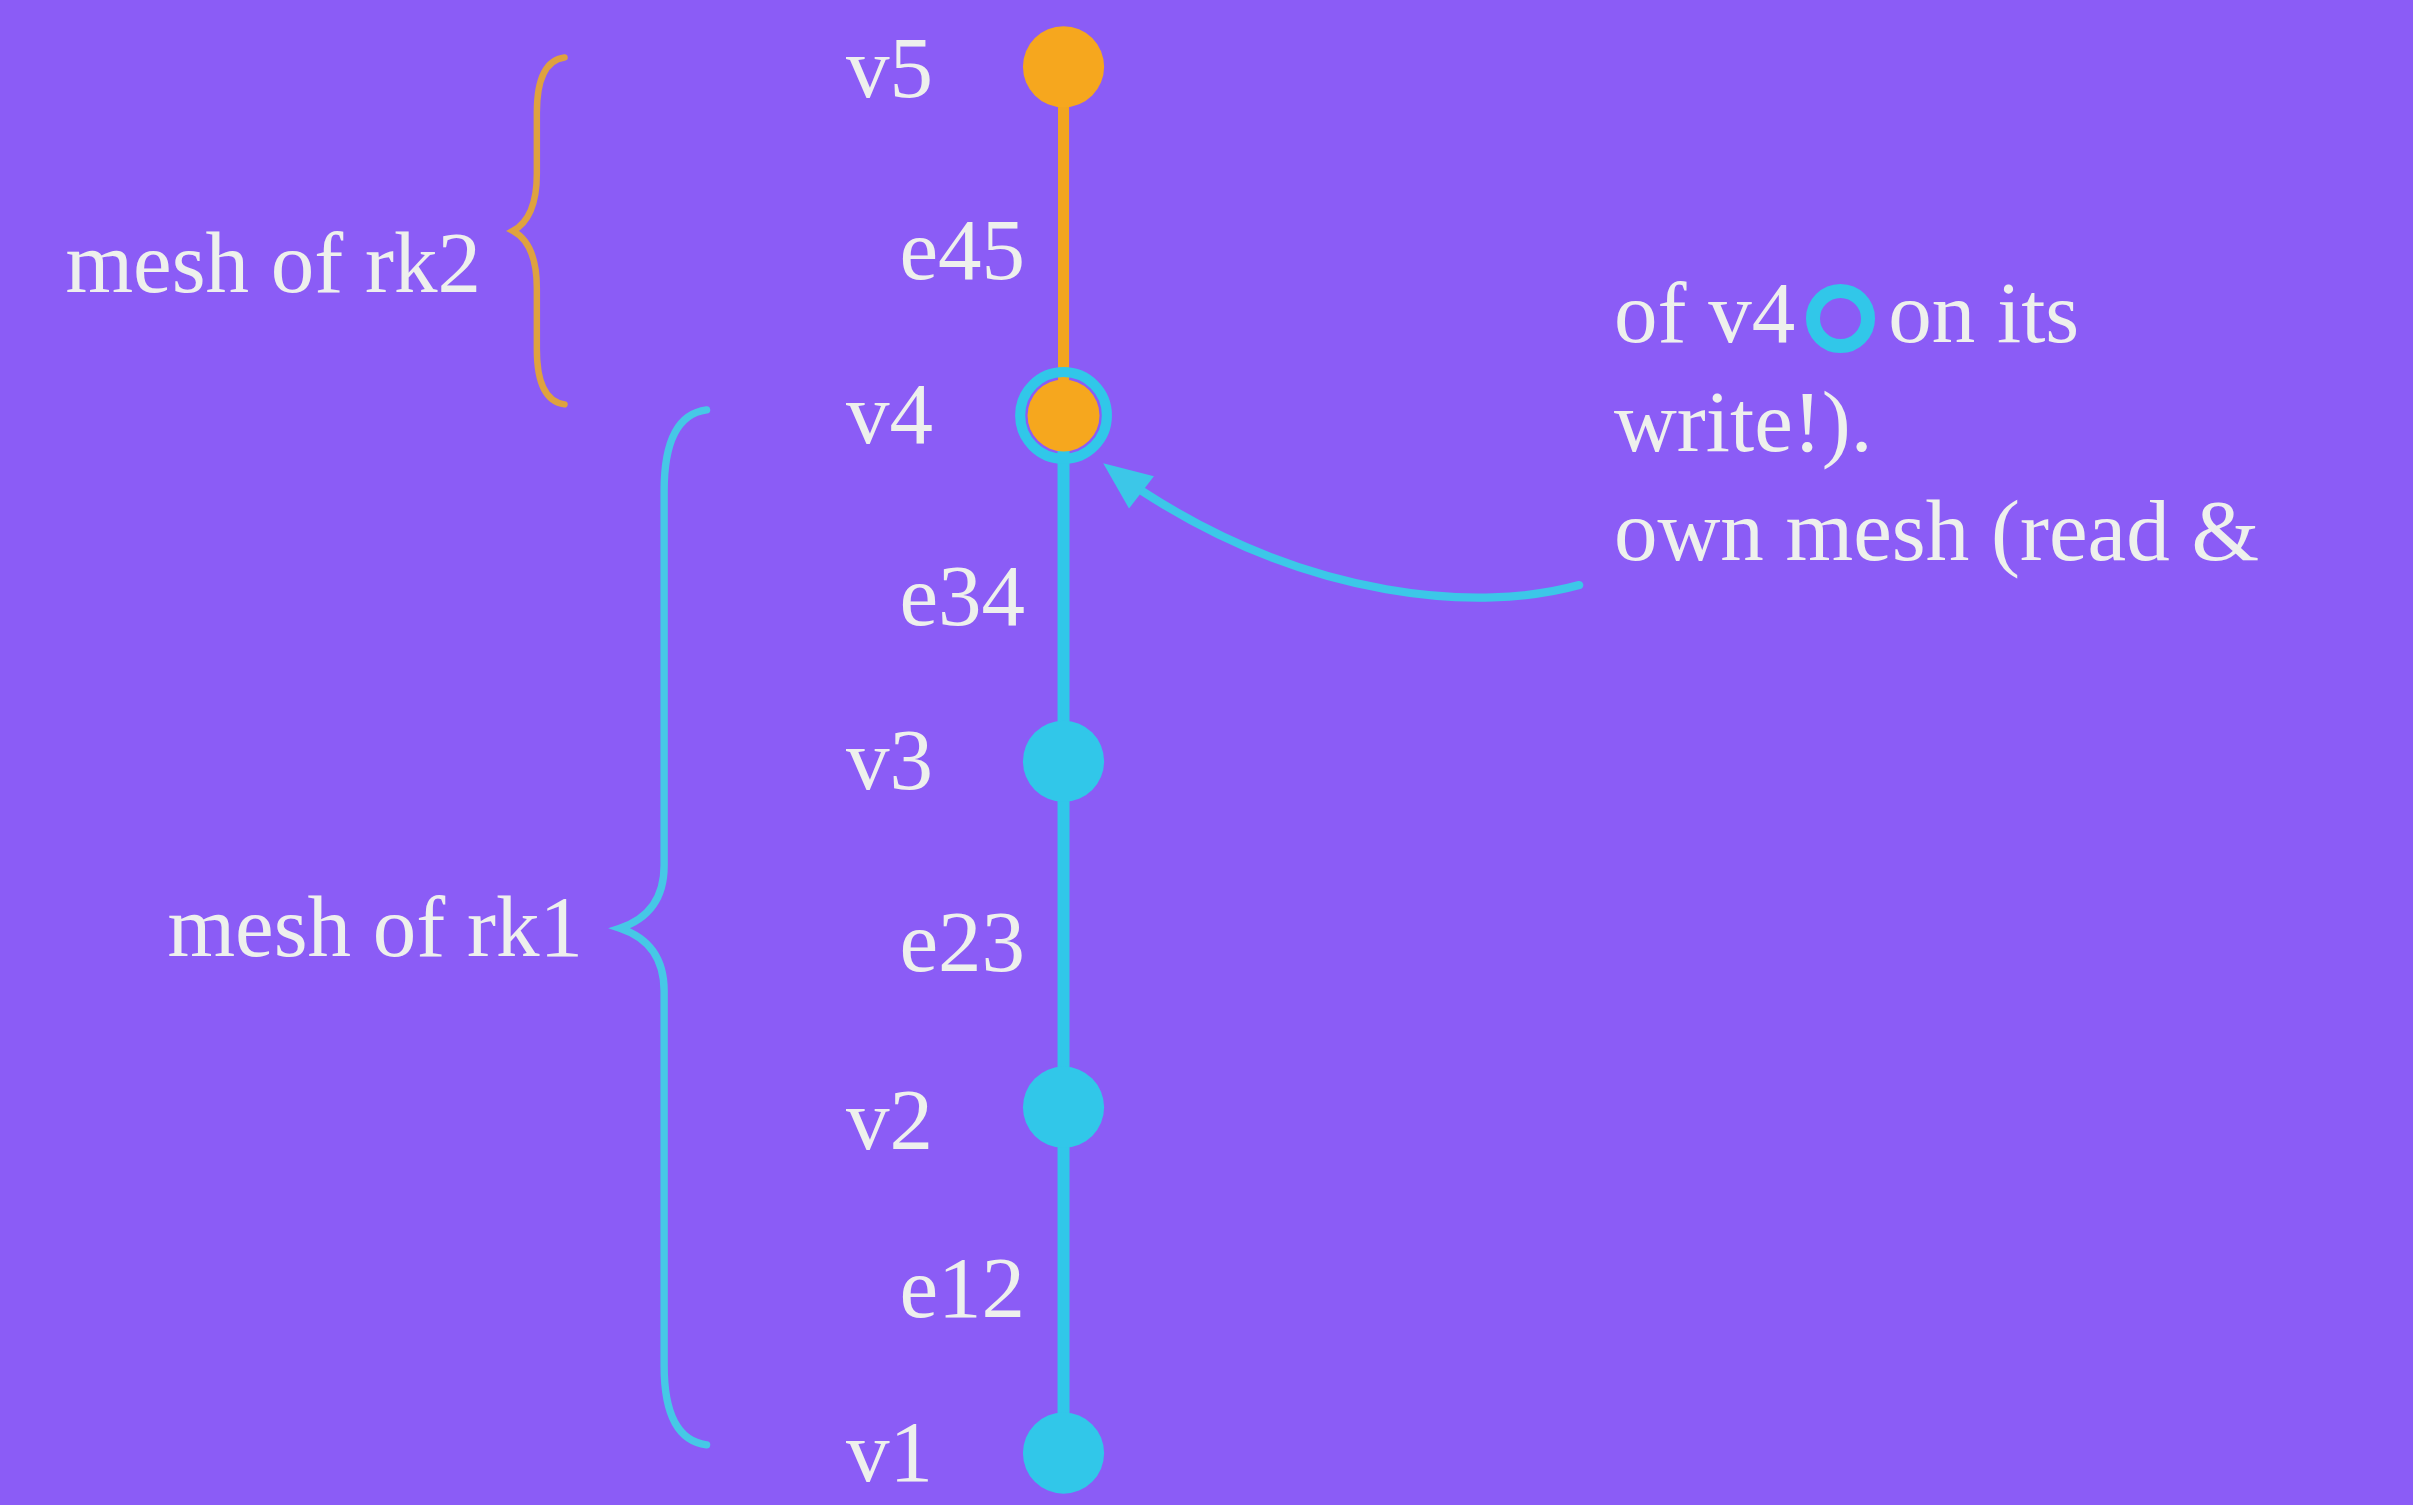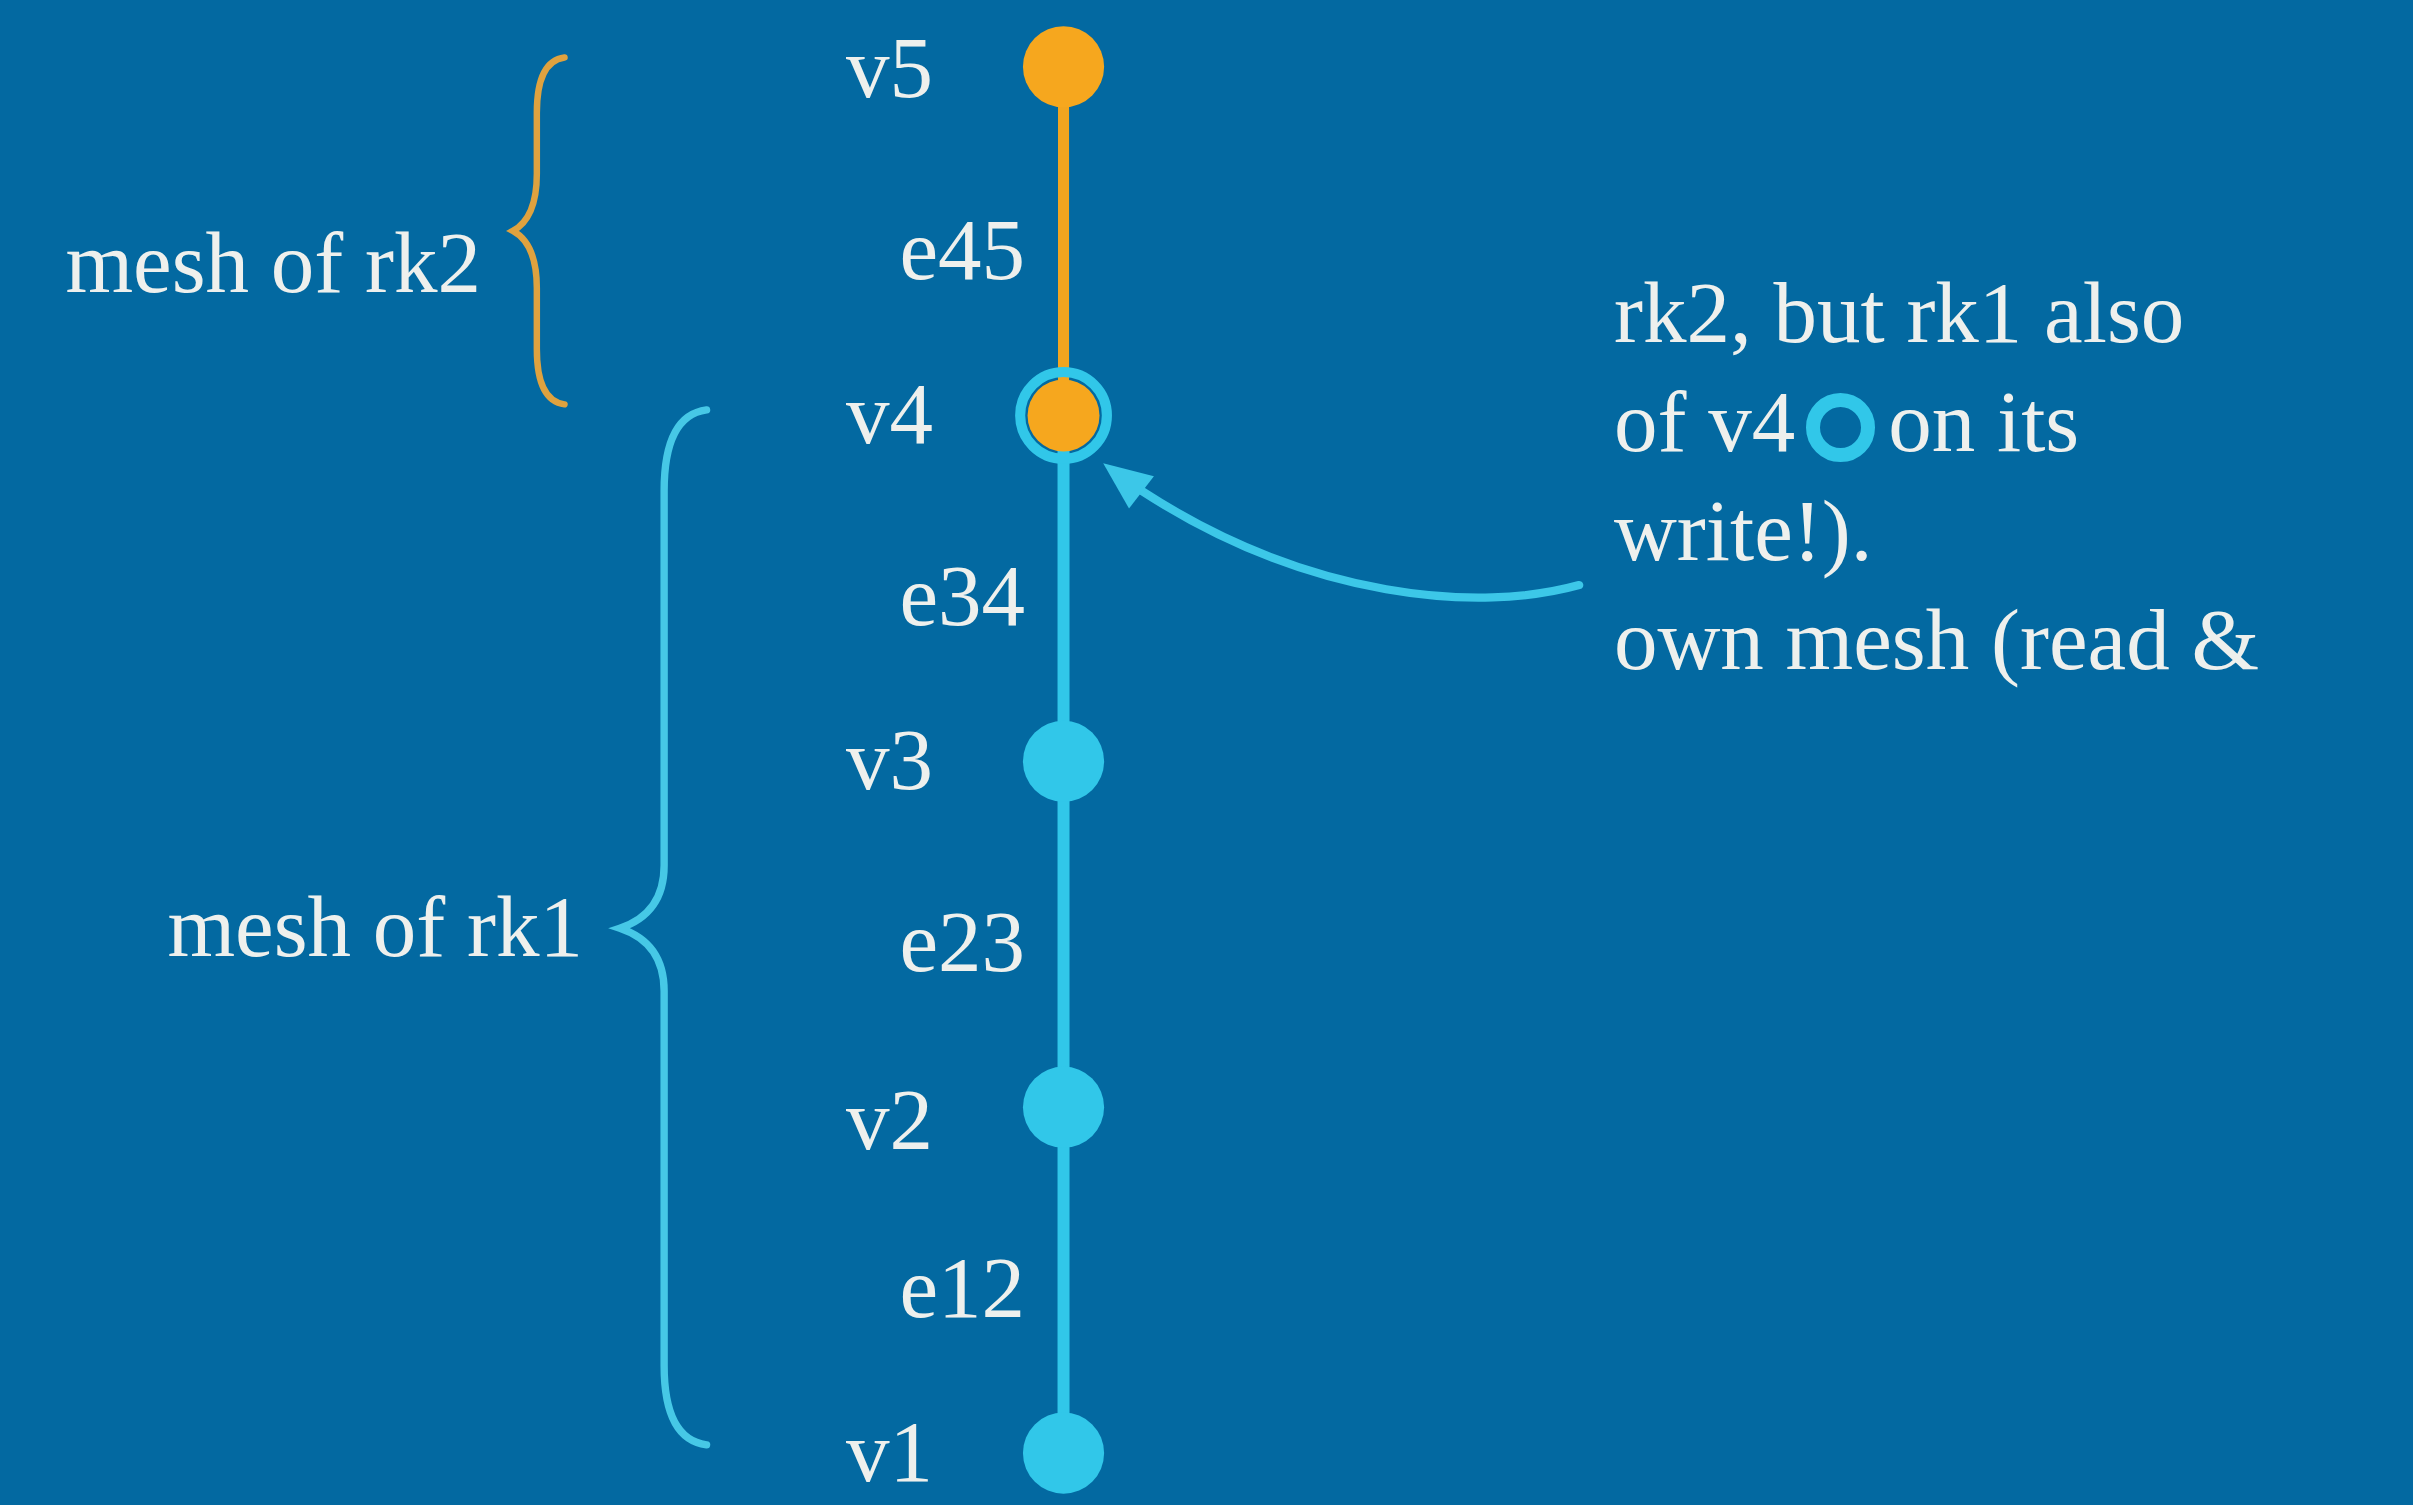--- a/index.html
+++ b/index.html
@@ -4,21 +4,21 @@
 <style>
   html, body {
     margin: 0;
     padding: 0;
     background: #111a2c;
   }
   .canvas {
     position: relative;
     width: 2413px;
     height: 1506px;
-    background: #0369a1;
+    background: #8b5cf6;
     overflow: hidden;
     font-family: "Liberation Serif", "DejaVu Serif", serif;
     color: #eef0ed;
   }
   .canvas svg.diagram {
     position: absolute;
     left: 0;
     top: 0;
   }
   .label {
@@ -98,21 +98,20 @@
 
   <div class="label edge-label" style="top:251px">e45</div>
   <div class="label edge-label" style="top:597px">e34</div>
   <div class="label edge-label" style="top:943px">e23</div>
   <div class="label edge-label" style="top:1289px">e12</div>
 
   <div class="label mesh-label-rk2" style="top:233px">mesh of rk2</div>
   <div class="label mesh-label-rk1" style="top:928px">mesh of rk1</div>
 
   <div class="annotation-text">
-    <div class="line">rk2, but rk1 also</div>
     <div class="line">
       <span>of v4</span><span class="icon-ring-cyan"></span><span>on its</span>
     </div>
     <div class="line">write!).</div>
     <div class="line">own mesh (read &amp;</div>
   </div>
 
 </div>
 
 

